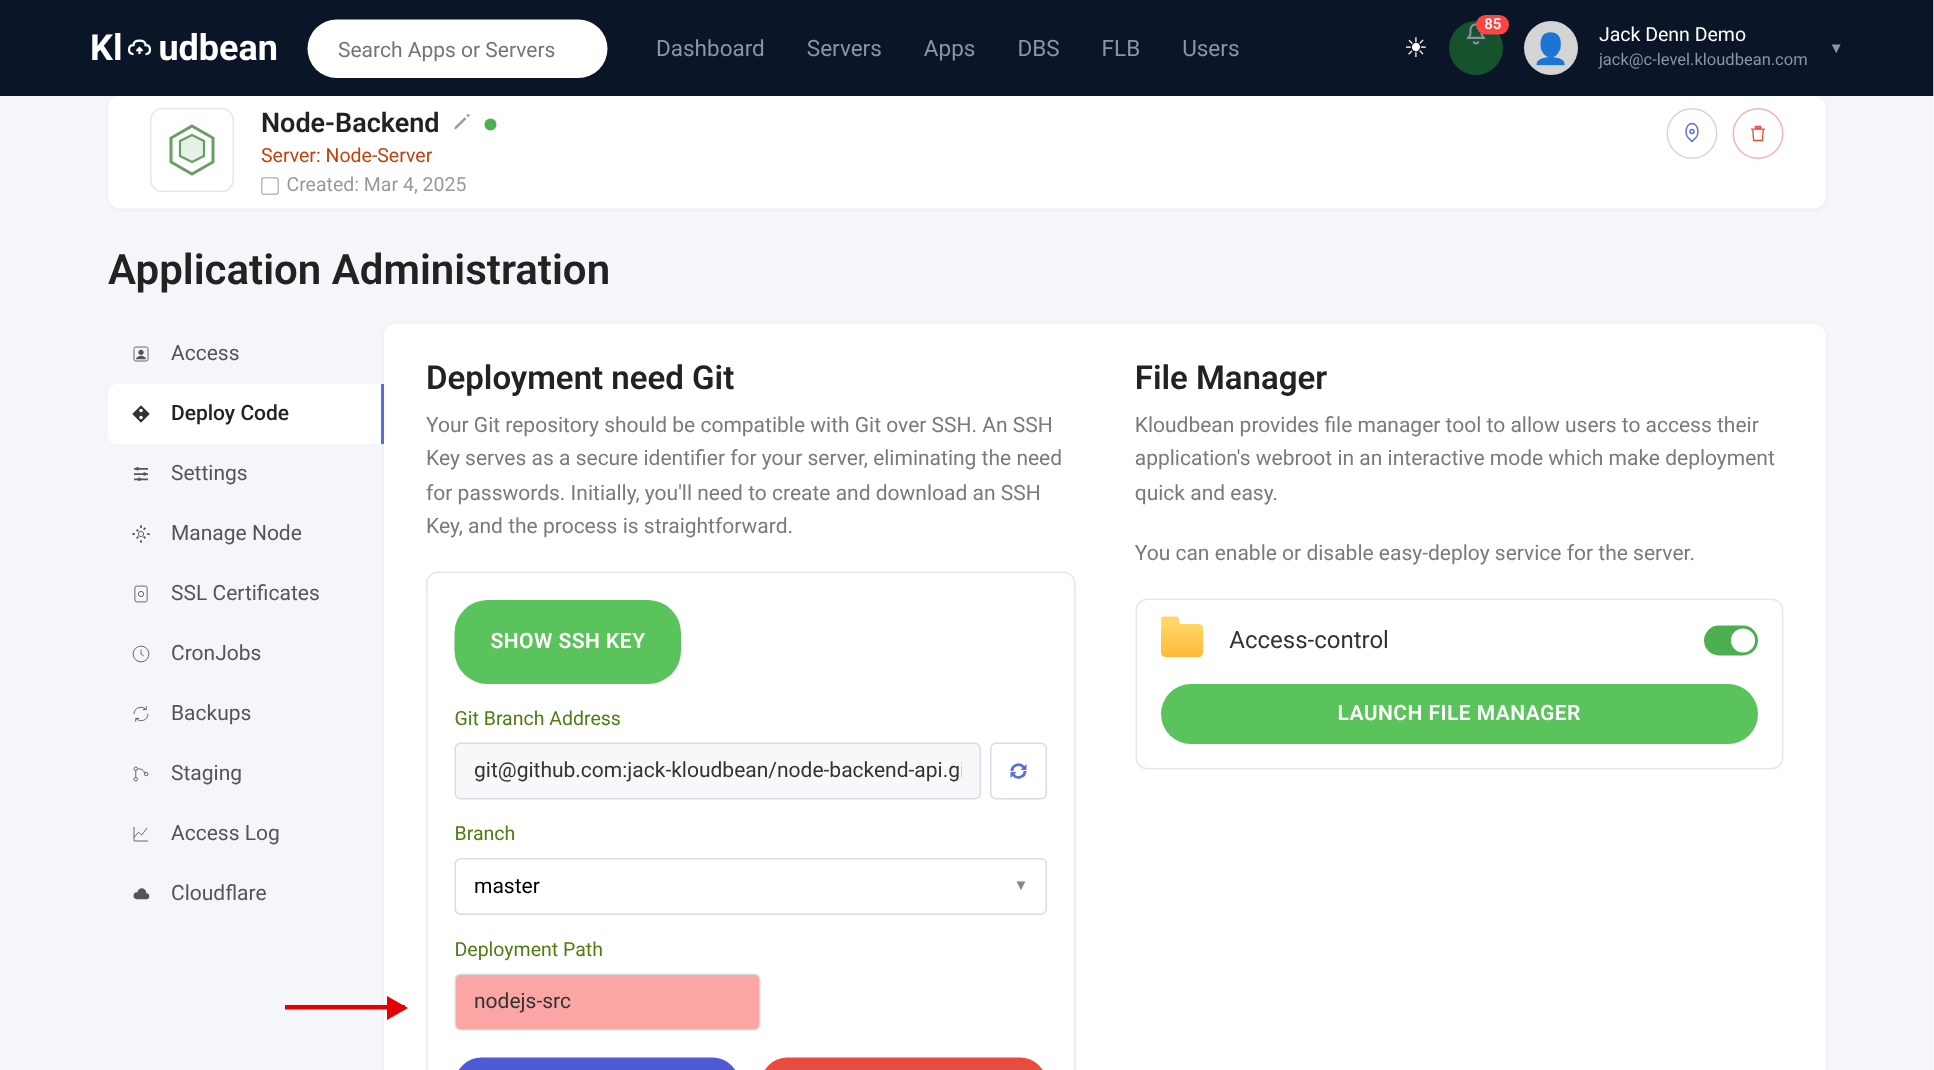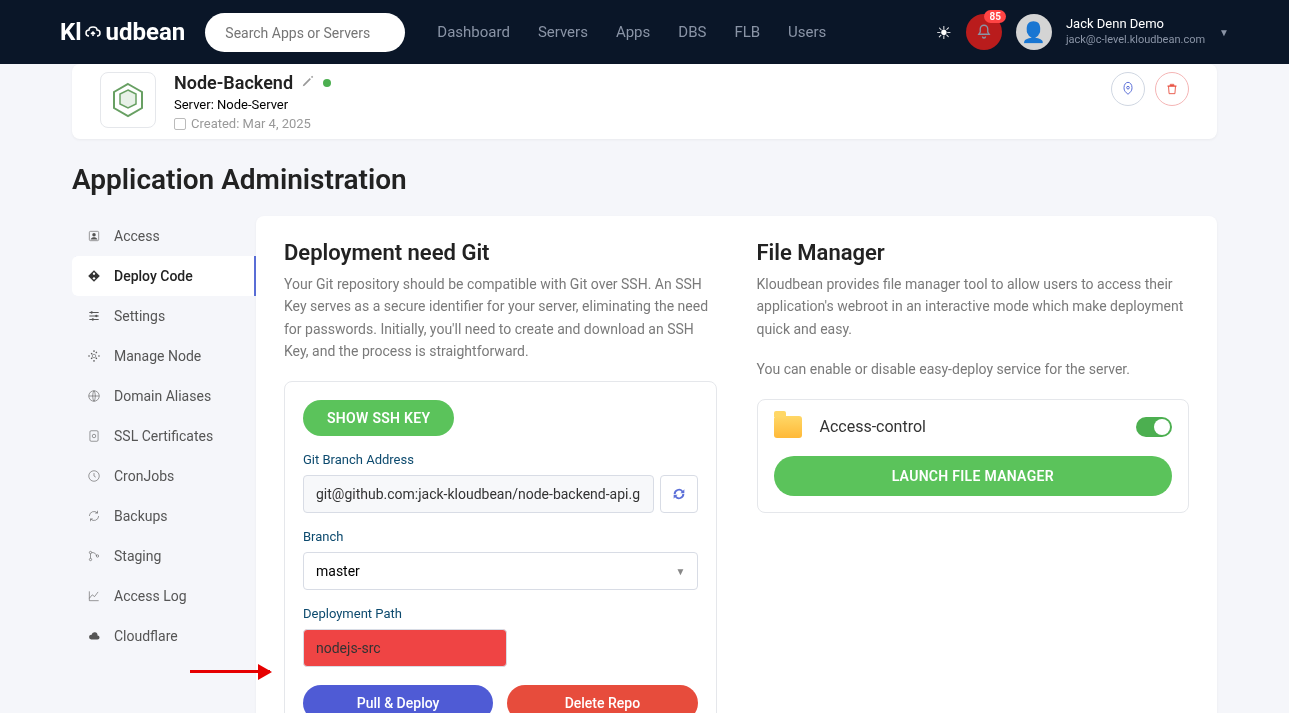--- a/index.html
+++ b/index.html
@@ -5,62 +5,62 @@
 * { margin: 0; padding: 0; box-sizing: border-box; font-family: -apple-system, BlinkMacSystemFont, "Segoe UI", Roboto, sans-serif; }
 body { background: #f5f6fa; color: #333; }
 .topbar { background: #0a1628; height: 64px; display: flex; align-items: center; padding: 0 60px; gap: 20px; }
 .logo { color: #fff; font-size: 24px; font-weight: 700; display: flex; align-items: center; gap: 2px; }
 .search-wrap { background: #fff; border-radius: 24px; padding: 10px 20px; width: 200px; }
 .search-input { border: none; outline: none; font-size: 14px; width: 100%; color: #666; }
 .nav-links { display: flex; gap: 28px; margin-left: 12px; }
 .nav-link { color: #8a94a6; font-size: 15px; cursor: pointer; }
 .topbar-right { margin-left: auto; display: flex; align-items: center; gap: 14px; }
 .theme-icon { color: #fff; font-size: 18px; cursor: pointer; }
-.notif { width: 36px; height: 36px; border-radius: 50%; background: #b91c1c; display: flex; align-items: center; justify-content: center; position: relative; cursor: pointer; }
+.notif { width: 36px; height: 36px; border-radius: 50%; background: #14532d; display: flex; align-items: flex-start; justify-content: center; position: relative; cursor: pointer; }
 .notif-badge { position: absolute; top: -4px; right: -4px; background: #ff4444; color: #fff; font-size: 10px; font-weight: 600; border-radius: 10px; padding: 1px 5px; }
 .avatar { width: 36px; height: 36px; border-radius: 50%; background: #d4d4d4; overflow: hidden; display:flex; align-items:center; justify-content:center; font-size:20px;}
 .user-info { color: #fff; font-size: 13px; line-height: 1.3; }
 .user-email { color: #8a94a6; font-size: 11px; }
 .chev-down { color: #8a94a6; font-size: 10px; }
 
 .content { padding: 0 72px; }
 .app-card { background: #fff; border-radius: 8px; padding: 8px 28px; display: flex; align-items: flex-start; gap: 18px; margin-bottom: 24px; box-shadow: 0 1px 3px rgba(0,0,0,0.05);}
 .app-icon-box { width: 56px; height: 56px; border: 1px solid #e5e7eb; border-radius: 8px; display: flex; align-items: center; justify-content: center; }
 .app-meta { flex: 1; }
 .app-title-row { display: flex; align-items: center; gap: 8px; }
 .app-title { font-size: 18px; font-weight: 600; color: #222; }
 .edit-icon { color: #999; cursor: pointer; }
 .status-dot { width: 8px; height: 8px; border-radius: 50%; background: #4caf50; }
-.app-sub { font-size: 13px; color: #000000; margin-top: 4px; }
+.app-sub { font-size: 13px; color: #c2410c; margin-top: 4px; }
 .app-created { font-size: 13px; color: #999; margin-top: 4px; display: flex; align-items: center; gap: 5px; }
 .app-actions { display: flex; gap: 10px; }
 .circ-btn { width: 34px; height: 34px; border-radius: 50%; border: 1px solid #d0d7e2; display: flex; align-items: center; justify-content: center; cursor: pointer; background:#fff;}
 .circ-btn.danger { border-color: #f5b5b5; color: #e74c3c; }
 .circ-btn.primary { color: #5b6fd8; }
 
 .page-title { font-size: 28px; font-weight: 600; color: #222; margin-bottom: 20px; }
 
 .layout { display: flex; gap: 0; align-items: flex-start; }
 .sidebar { width: 184px; flex-shrink: 0; }
 .side-item { display: flex; align-items: center; gap: 12px; padding: 12px 14px; font-size: 14px; color: #555; cursor: pointer; border-radius: 6px 0 0 6px; }
 .side-item.active { background: #fff; color: #222; font-weight: 500; box-shadow: -2px 0 0 #5b6fd8 inset; }
 .side-icon { width: 16px; display: flex; justify-content: center; color: #555; }
 
 .main-panel { flex: 1; background: #fff; border-radius: 8px; padding: 24px 28px; display: flex; gap: 40px; box-shadow: 0 1px 3px rgba(0,0,0,0.05);}
 .col { flex: 1; min-width: 0; }
 .panel-title { font-size: 22px; font-weight: 600; color: #222; margin-bottom: 8px; }
 .panel-desc { font-size: 14px; color: #7a7a7a; line-height: 1.6; margin-bottom: 18px; }
 
 .form-box { border: 1px solid #e5e7eb; border-radius: 8px; padding: 18px; }
-.btn-green { background: #5bc35b; color: #fff; border: none; border-radius: 22px; padding: 10px 24px; font-size: 14px; font-weight: 600; cursor: pointer; letter-spacing: 0.3px; }
+.btn-green { background: #5bc35b; color: #fff; border: none; border-radius: 22px; padding: 20px 24px; font-size: 14px; font-weight: 600; cursor: pointer; letter-spacing: 0.3px; }
 .btn-green.wide { width: 100%; padding: 12px; border-radius: 24px; }
-.field-label { font-size: 13px; color: #0c4a6e; margin: 16px 0 8px; }
+.field-label { font-size: 13px; color: #4d7c0f; margin: 16px 0 8px; }
 .input-row { display: flex; gap: 6px; }
 .text-input { flex: 1; border: 1px solid #d8dce5; background: #f7f8fa; border-radius: 4px; padding: 10px 12px; font-size: 14px; color: #333; }
-.text-input.white { background: #ef4444; }
+.text-input.white { background: #fca5a5; }
 .icon-btn { width: 38px; border: 1px solid #d8dce5; border-radius: 4px; background: #fff; display:flex; align-items:center; justify-content:center; cursor:pointer; color:#5b6fd8; }
 .select-wrap { position: relative; }
 .select-input { width: 100%; border: 1px solid #d8dce5; background: #fff; border-radius: 4px; padding: 10px 12px; font-size: 14px; color: #000000; appearance: none; cursor:pointer; }
 .select-caret { position: absolute; right: 12px; top: 50%; transform: translateY(-50%); font-size: 10px; color: #888; pointer-events:none; }
 
 .action-row { display: flex; gap: 14px; margin-top: 18px; }
 .btn-primary { flex: 1; background: #4f5bd5; color: #fff; border: none; border-radius: 22px; padding: 10px; font-size: 14px; font-weight: 500; cursor: pointer; }
 .btn-danger { flex: 1; background: #e74c3c; color: #fff; border: none; border-radius: 22px; padding: 10px; font-size: 14px; font-weight: 500; cursor: pointer; }
 
 .fm-box { border: 1px solid #e5e7eb; border-radius: 8px; padding: 16px; margin-top: 18px; }
@@ -189,29 +189,20 @@
           <span>Settings</span>
         </div>
       <div class="side-item">
           <span class="side-icon">
             <svg width="14" height="14" viewBox="0 0 24 24">
               <circle cx="12" cy="12" r="3" stroke="#555" fill="none"></circle>
               <path d="M12 2v3m0 14v3m10-10h-3M5 12H2m15-7l-2 2M9 15l-2 2m10 0l-2-2M9 9L7 7" stroke="#555" stroke-width="2"></path>
             </svg>
           </span>
           <span>Manage Node</span>
-        </div>
-      <div class="side-item">
-          <span class="side-icon">
-            <svg width="14" height="14" viewBox="0 0 24 24">
-              <circle cx="12" cy="12" r="9" stroke="#555" fill="none"></circle>
-              <path d="M3 12h18M12 3c3 3 3 15 0 18M12 3c-3 3-3 15 0 18" stroke="#555" fill="none"></path>
-            </svg>
-          </span>
-          <span>Domain Aliases</span>
         </div>
       <div class="side-item">
           <span class="side-icon">
             <svg width="14" height="14" viewBox="0 0 24 24">
               <rect x="5" y="3" width="14" height="18" rx="2" stroke="#555" fill="none"></rect>
               <circle cx="12" cy="12" r="3" stroke="#555" fill="none"></circle>
             </svg>
           </span>
           <span>SSL Certificates</span>
         </div>

